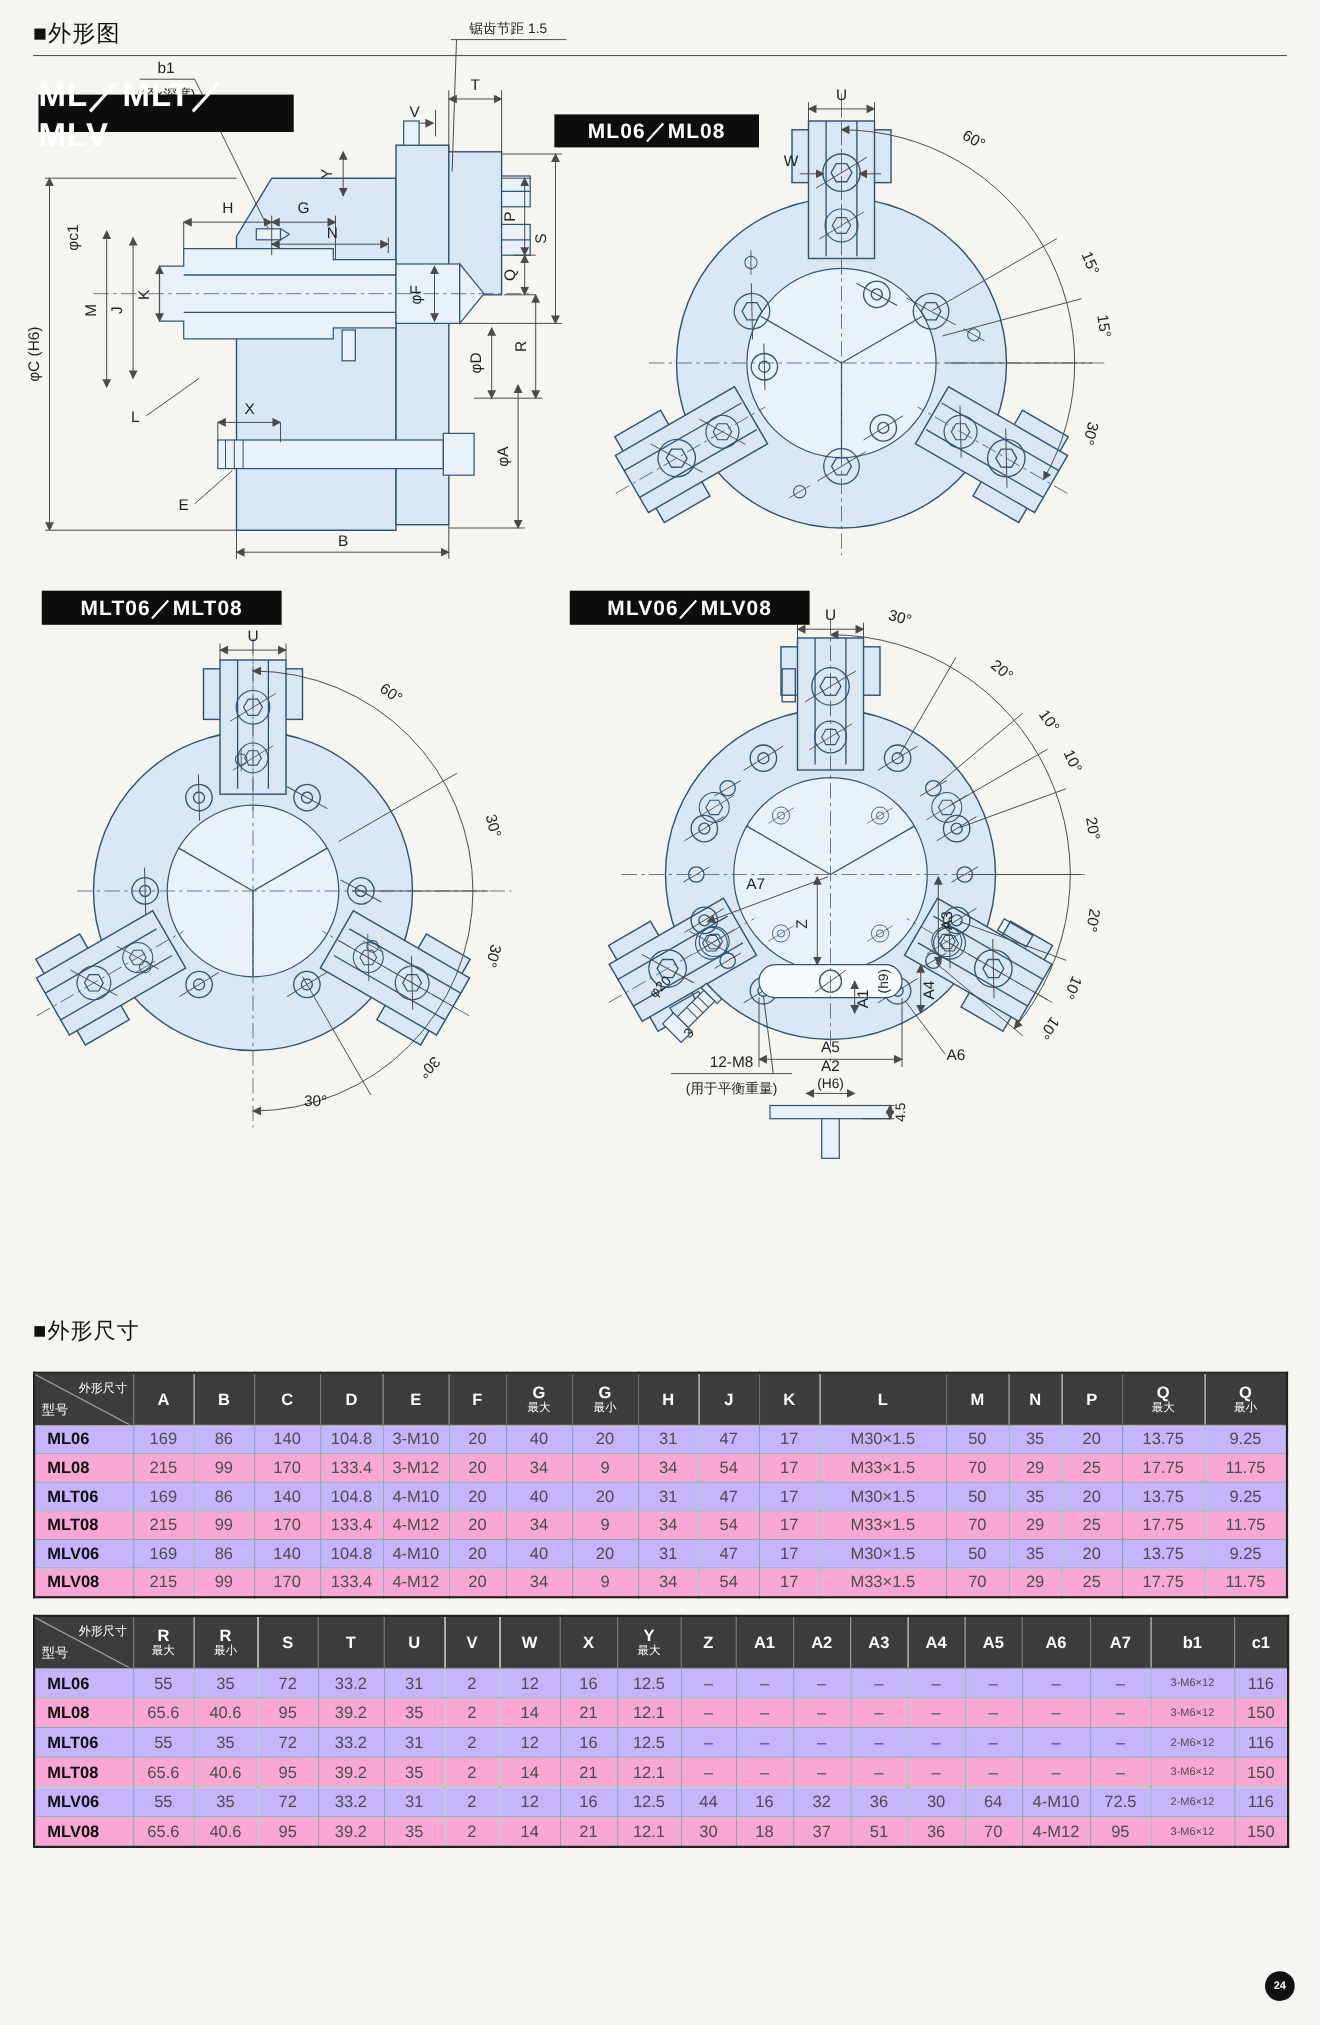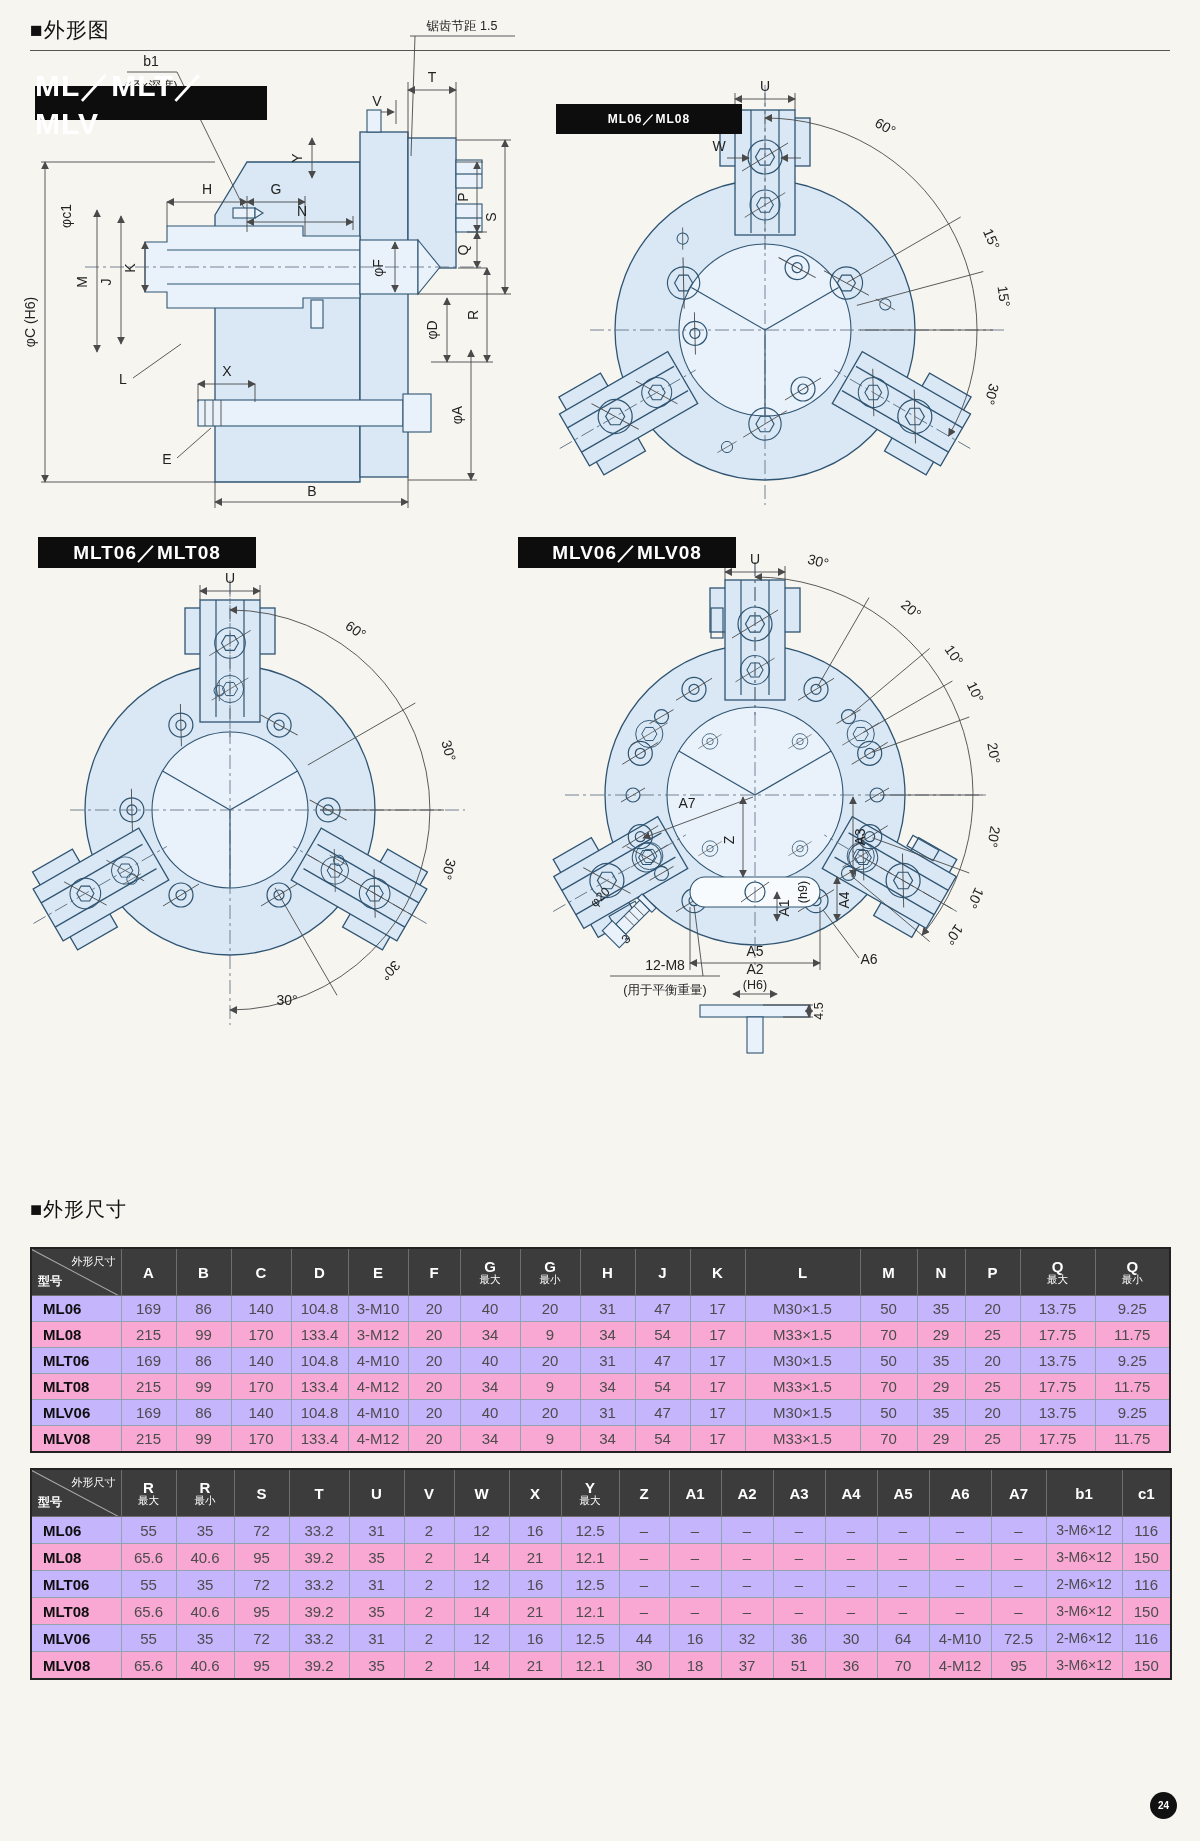--- a/index.html
+++ b/index.html
@@ -24,26 +24,26 @@
   table.dim-table{border-collapse:collapse;table-layout:fixed;width:1140px;background:#fcfcf9;
                   font-family:"Liberation Sans",sans-serif;}
   table.dim-table th,table.dim-table td{border:1px solid #8fa3b2;text-align:center;overflow:hidden;white-space:nowrap;}
   table.dim-table thead th{background:#3c3c3c;color:#fff;height:46px;border:1px solid #6e6e6e;
                            font-size:15px;font-weight:600;padding:0;}
   table.dim-table thead th .h-sub{font-size:10.5px;font-weight:normal;margin-top:-2px;}
   table.dim-table tbody tr{border-top:1.4px solid #2e3e4e;border-bottom:1.4px solid #2e3e4e;}
   table.dim-table tbody td{font-size:15px;color:#4c4c4c;height:25px;padding:0 1px;}
   .t2 table.dim-table tbody td{height:26px;}
   table.dim-table tbody th.model{text-align:left;padding-left:11px;font-size:15px;color:#0e0e0e;font-weight:700;}
-  table.dim-table tbody td.sm{font-size:14px;}
+  table.dim-table tbody td.sm{font-size:10px;}
   tr.rb{background:#c4b5fd;} tr.rw{background:#f9a8d4;}
   table.dim-table{border:2px solid #222;}
   th.corner{position:relative;padding:0;margin-left:20px;}
   th.corner .c-top{position:absolute;top:5px;right:5px;font-size:11px;font-weight:normal;}
-  th.corner .c-bot{position:absolute;bottom:5px;left:6px;font-size:12px;font-weight:bold;}
+  th.corner .c-bot{position:absolute;bottom:5px;left:6px;font-size:12px;font-weight:normal;}
   th.corner .diag{position:absolute;left:0;top:0;width:103px;border-top:1px solid #aaa;
                   transform:rotate(28deg);transform-origin:0 0;}
   
   .footer{position:absolute;top:1752px;left:0;width:1200px;display:flex;align-items:center;justify-content:center;gap:22px;}
   .footer .bar{height:26px;background:#d7e7f3;}
   .footer .bar.l{width:150px;} .footer .bar.r{width:390px;}
   .brand{color:#58a3d8;font-size:33px;font-weight:bold;letter-spacing:3px;}
   .pagenum{position:absolute;left:1150px;top:1792px;width:27px;height:27px;border-radius:50%;
            background:#111;color:#fff;font-size:10px;font-weight:bold;display:flex;align-items:center;justify-content:center;}
 </style>
@@ -71,21 +71,21 @@
         <circle r="7" class="ln" fill="#fdfefe"></circle>
         <line x1="-12" y1="7" x2="12" y2="-7" class="dim"></line>
       </g>
     </defs>
   </svg>
 
   <div class="sec-title" style="top:16px">■外形图</div>
   <div class="rule" style="top:50px"></div>
 
   <div class="dlabel" style="left:35px;top:86px;width:232px;height:34px;font-size:30px">ML／MLT／MLV</div>
-  <div class="dlabel" style="left:556px;top:104px;width:186px;height:30px;font-size:12px">ML06／ML08</div>
+  <div class="dlabel" style="left:504px;top:104px;width:186px;height:30px;font-size:19px">ML06／ML08</div>
   <div class="dlabel" style="left:38px;top:537px;width:218px;height:31px;font-size:19px">MLT06／MLT08</div>
   <div class="dlabel" style="left:518px;top:537px;width:218px;height:31px;font-size:19px">MLV06／MLV08</div>
 
   <svg style="left:15px;top:10px" width="510" height="510" viewBox="0 0 510 510">
     <g>
       <polygon class="sf" points="200,205 232,152 345,152 345,472 200,472"></polygon>
       <rect class="sf" x="345" y="122" width="48" height="345"></rect>
       <rect class="sf" x="393" y="128" width="48" height="130"></rect>
       <rect class="sf2" x="441" y="150" width="26" height="28"></rect>
       <line class="ln" x1="441" y1="164" x2="467" y2="164"></line>

